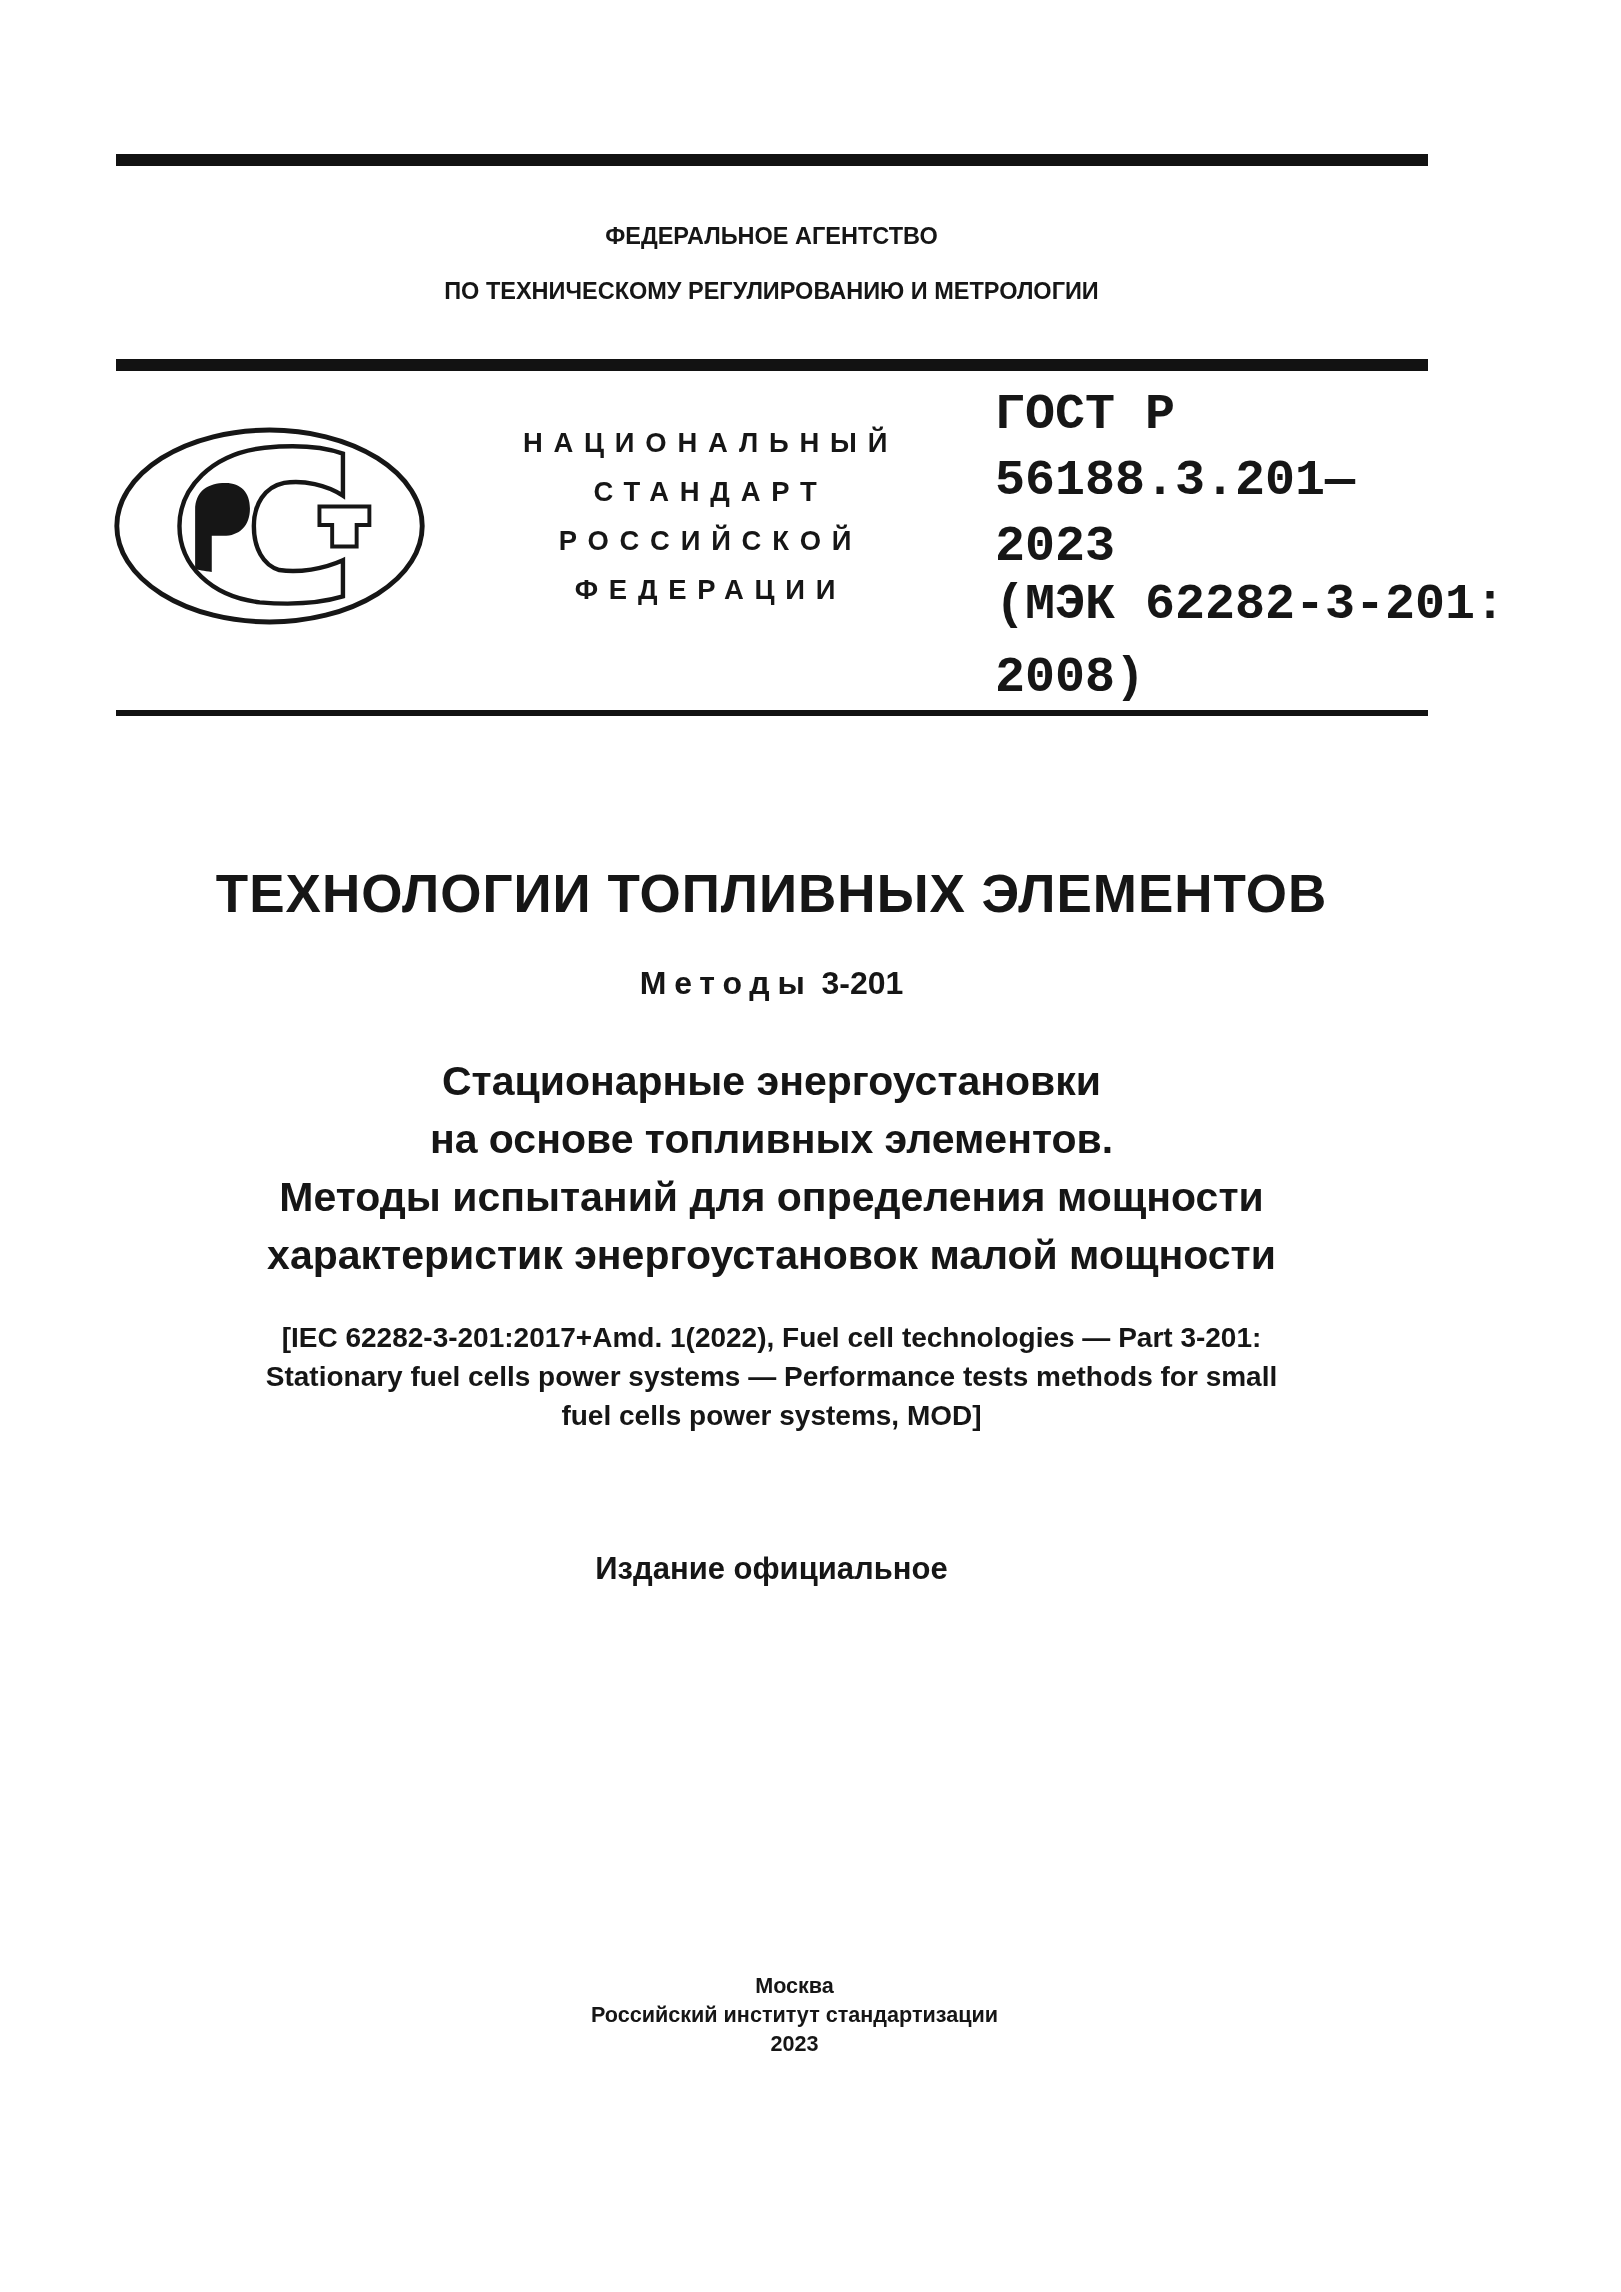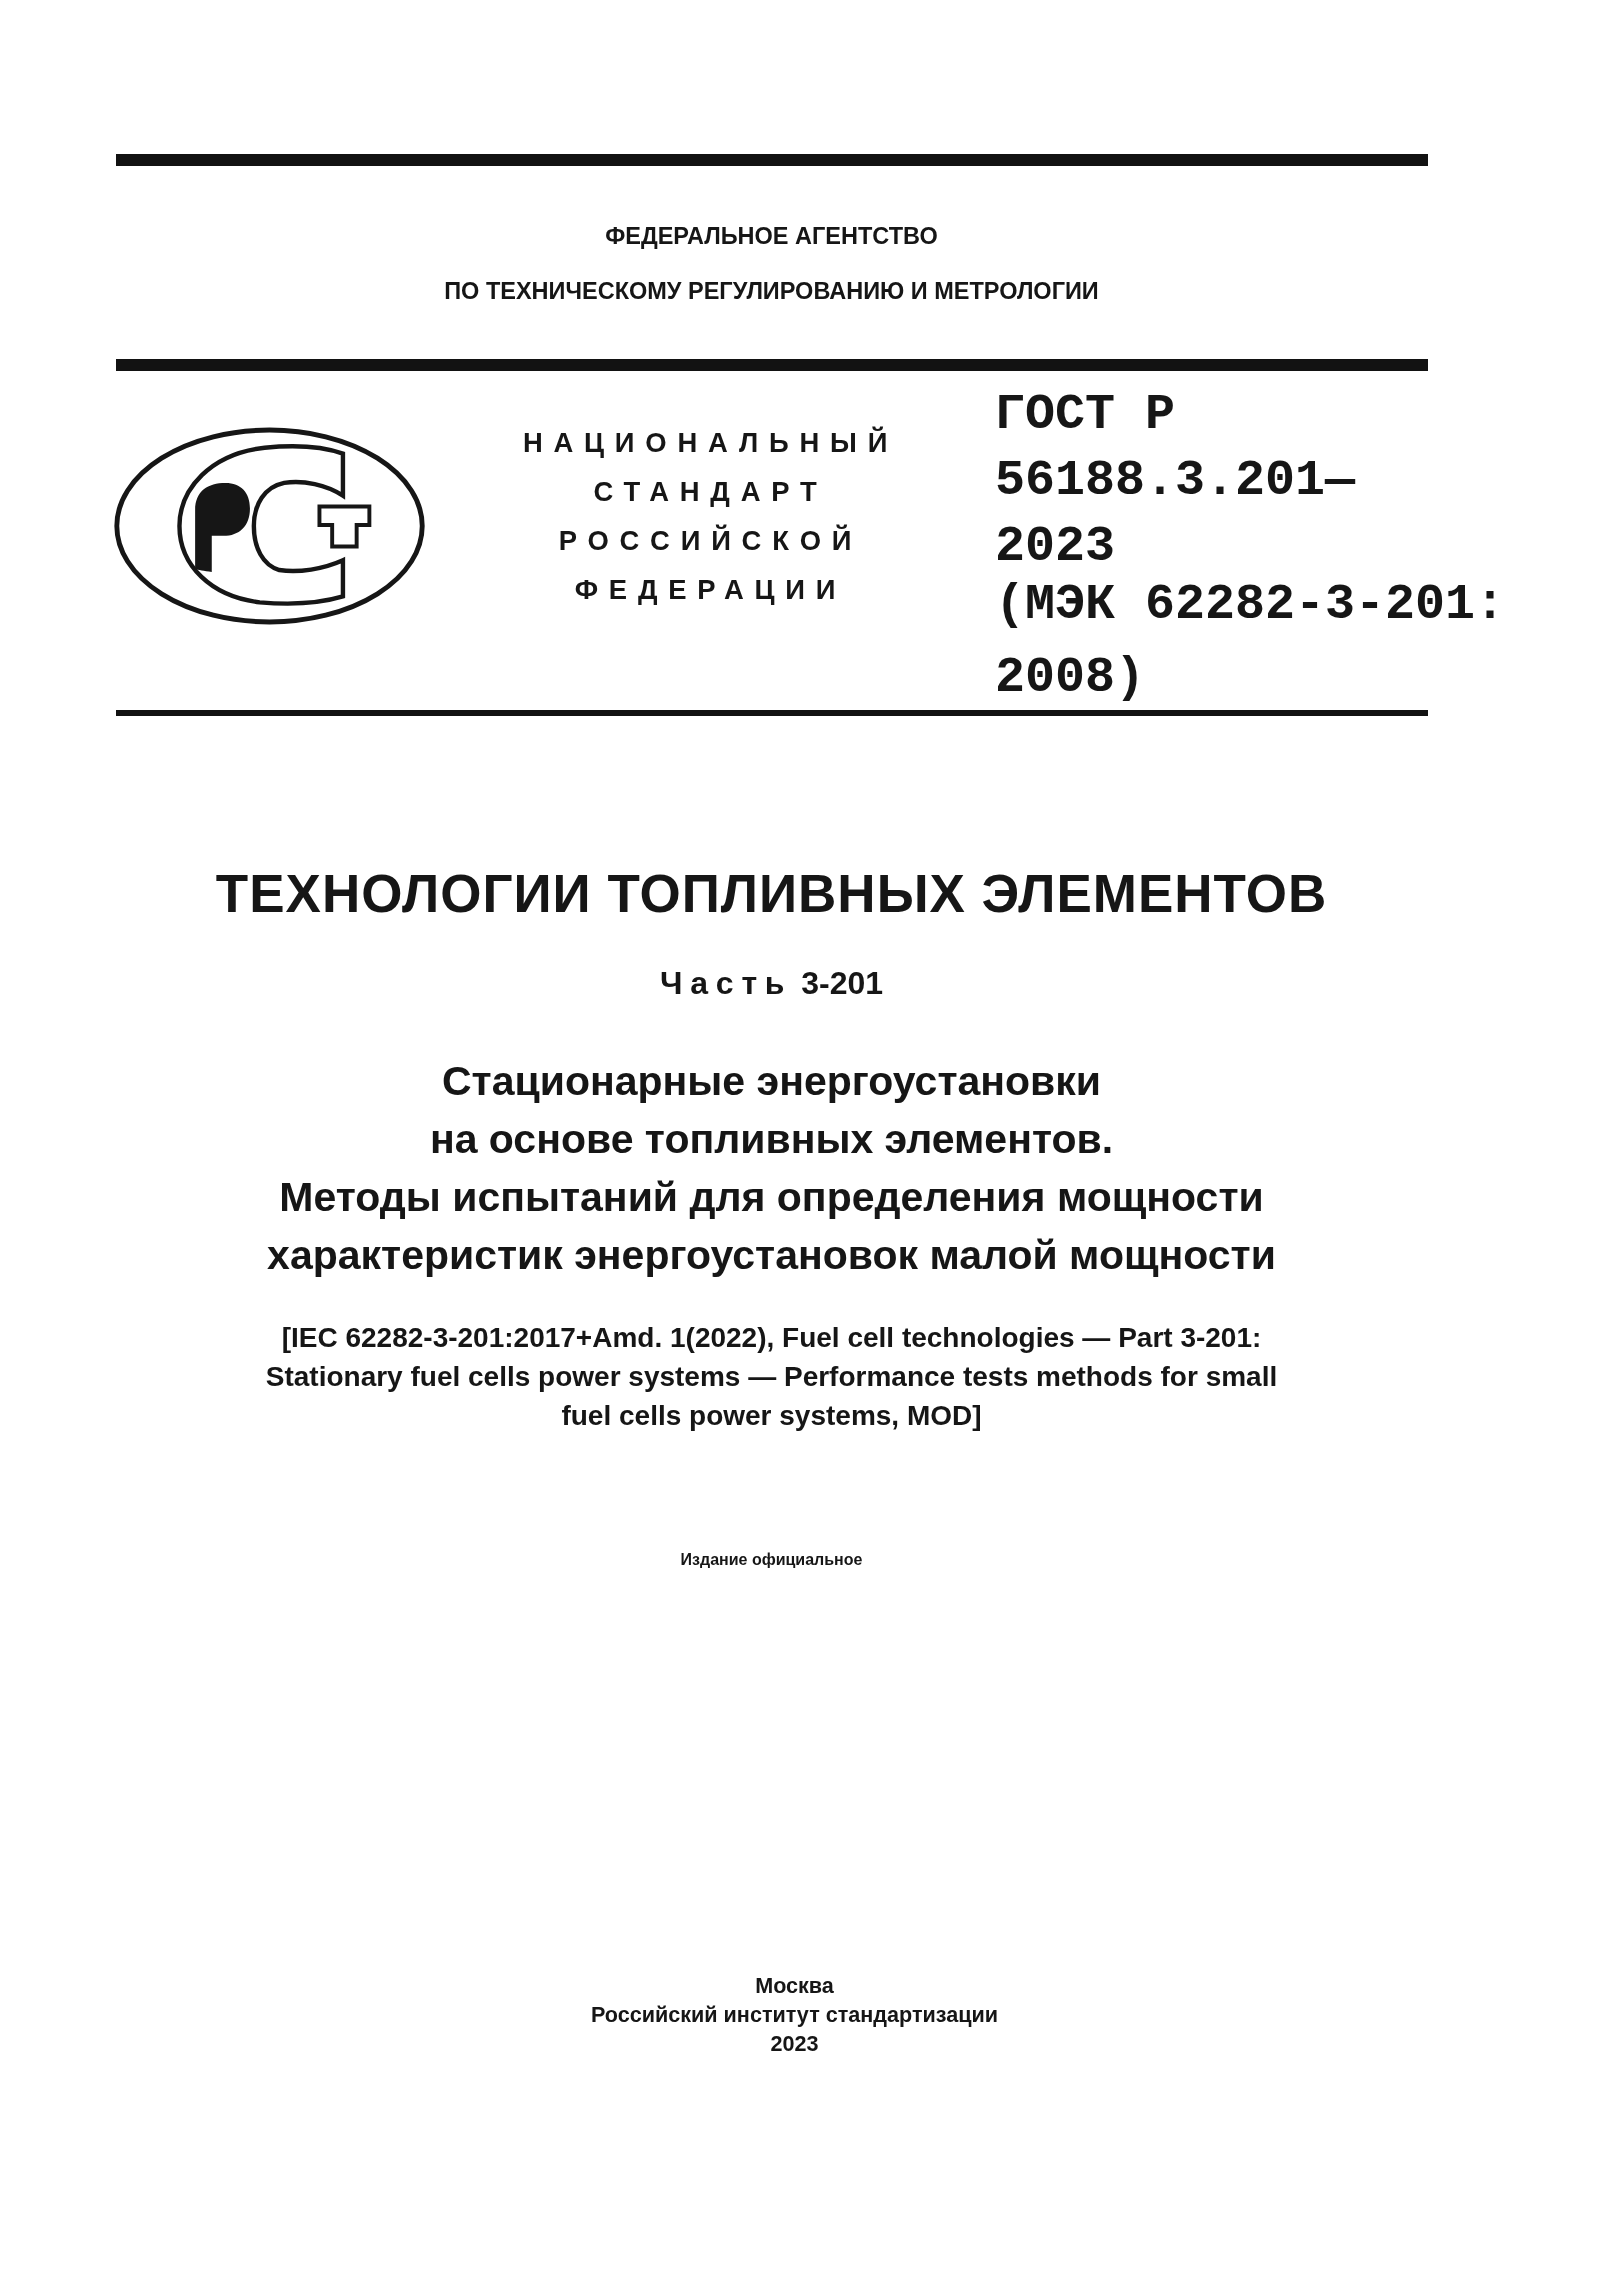--- a/index.html
+++ b/index.html
@@ -10,21 +10,21 @@
   .agency { font-size: 23.5px; }
   .logo { position: absolute; left: 108px; top: 420px; width: 325px; height: 212px; }
   .nat { position: absolute; left: 490px; width: 441px; text-align: center; font-weight: bold;
          font-size: 27.4px; letter-spacing: 10.8px; white-space: nowrap; }
   .gost { position: absolute; left: 995px; font-weight: bold; font-size: 50px; line-height: 66px; white-space: nowrap; font-family: Liberation Mono, monospace; }
   .title { font-size: 53px; letter-spacing: 1px; }
   .part { font-size: 32px; }
   .part .spaced { letter-spacing: 7.8px; }
   .subtitle { font-size: 41px; line-height: 58px; }
   .iec { font-size: 28px; line-height: 39px; }
-  .official { font-size: 16px; text-align: center; }
+  .official { font-size: 31px; text-align: center; }
   .imprint { font-size: 21.6px; line-height: 29px; }
 </style>
 </head>
 <body>
 
 <div class="bar" style="top:154px;height:11.8px;"></div>
 
 <div class="center-line agency" style="top:223px;">ФЕДЕРАЛЬНОЕ АГЕНТСТВО</div>
 <div class="center-line agency" style="top:278px;">ПО ТЕХНИЧЕСКОМУ РЕГУЛИРОВАНИЮ И МЕТРОЛОГИИ</div>
 
@@ -51,21 +51,21 @@
 <div class="gost" style="top:448px;">56188.3.201—</div>
 <div class="gost" style="top:514px;">2023</div>
 <div class="gost" style="top:572px;">(МЭК 62282-3-201:</div>
 <div class="gost" style="top:645px;">2008)</div>
 
 <div class="bar" style="top:710px;height:5.9px;"></div>
 
 <div class="center-line title" style="top:863px;">ТЕХНОЛОГИИ ТОПЛИВНЫХ ЭЛЕМЕНТОВ</div>
 
 <div class="center-line part" style="top:965px;">
-  <span class="spaced">Часть</span>
+  <span class="spaced">Методы</span>
   <span>3-201</span>
 </div>
 
 <div class="center-line subtitle" style="top:1052px;">
   <div>Стационарные энергоустановки</div>
   <div>на основе топливных элементов.</div>
   <div>Методы испытаний для определения мощности</div>
   <div>характеристик энергоустановок малой мощности</div>
 </div>
 

